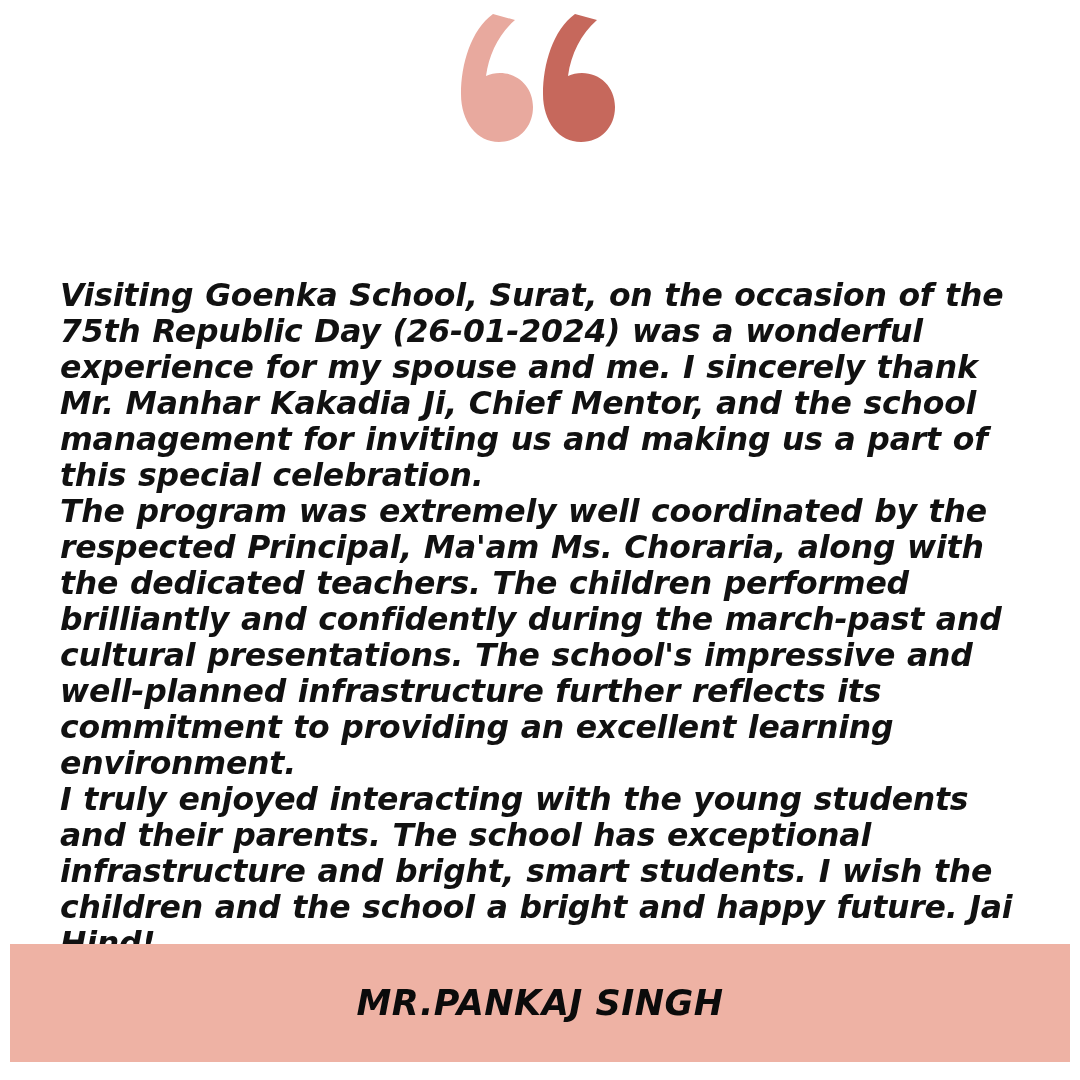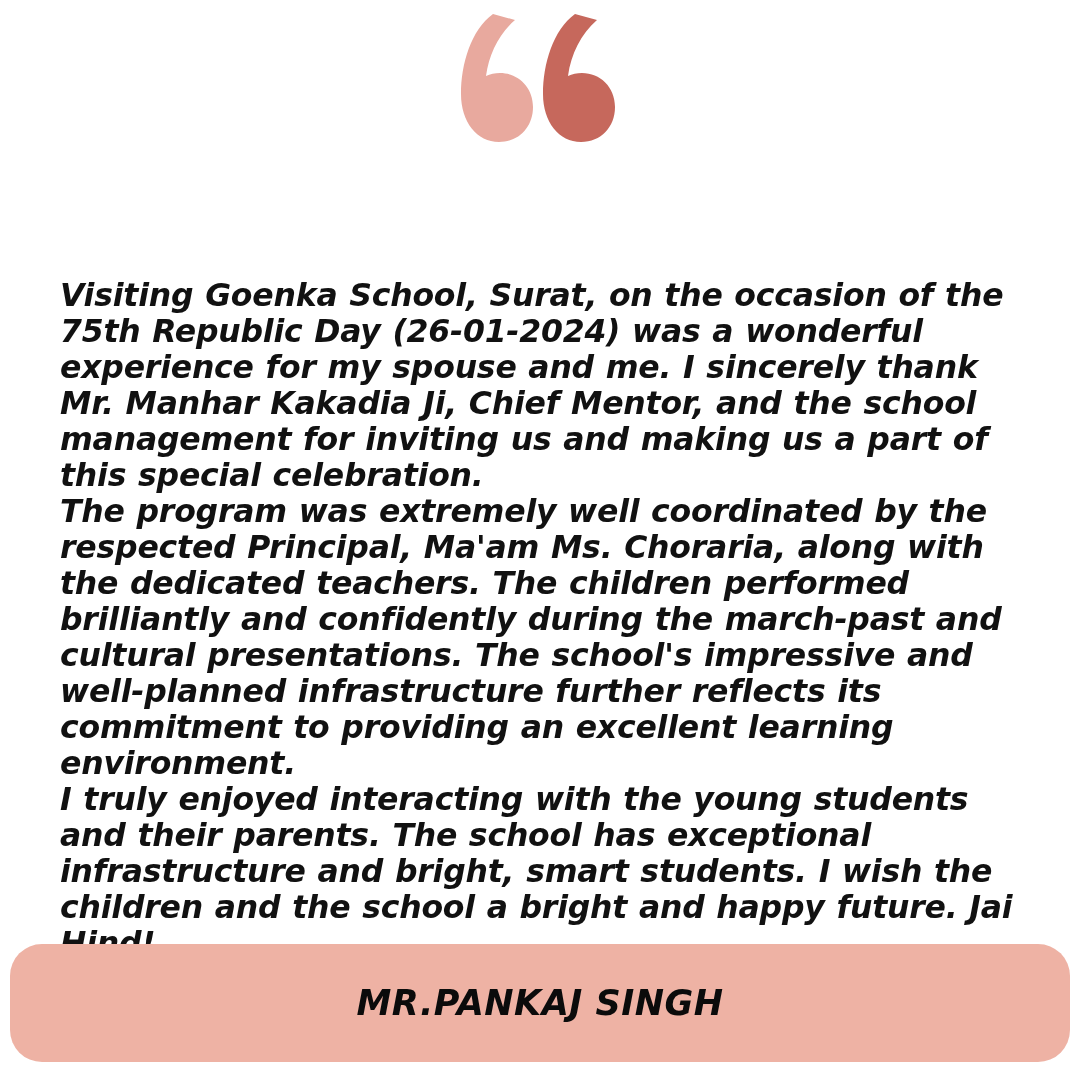--- a/index.html
+++ b/index.html
@@ -63,21 +63,20 @@
     position: absolute;
     left: 10px;
     bottom: 18px;
     width: 1060px;
     height: 118px;
     background: #eeb2a4;
     display: flex;
     flex-direction: column;
     align-items: center;
     justify-content: center;
-    border-radius: 32px;
   }
   .footer-line {
     font-family: "DejaVu Sans", sans-serif;
     font-style: italic;
     font-weight: 700;
     color: #0b0b0b;
     text-align: center;
     letter-spacing: 0.5px;
     line-height: 46px;
   }

